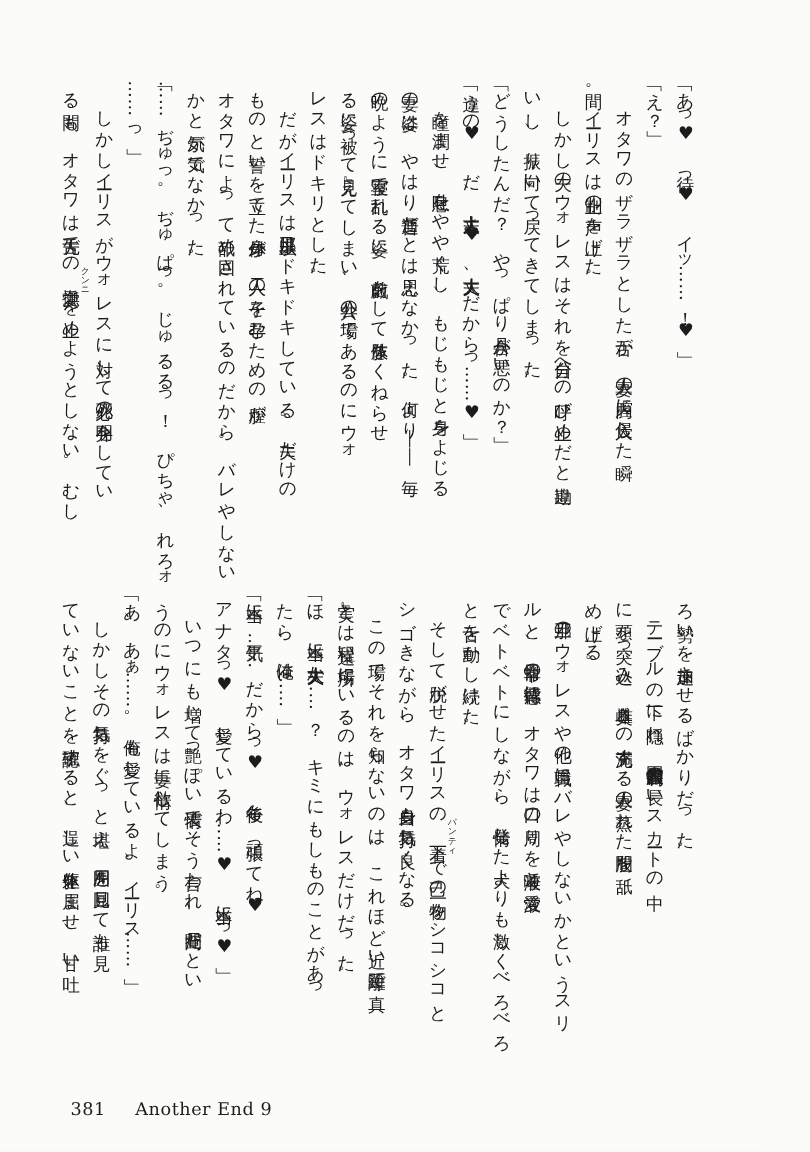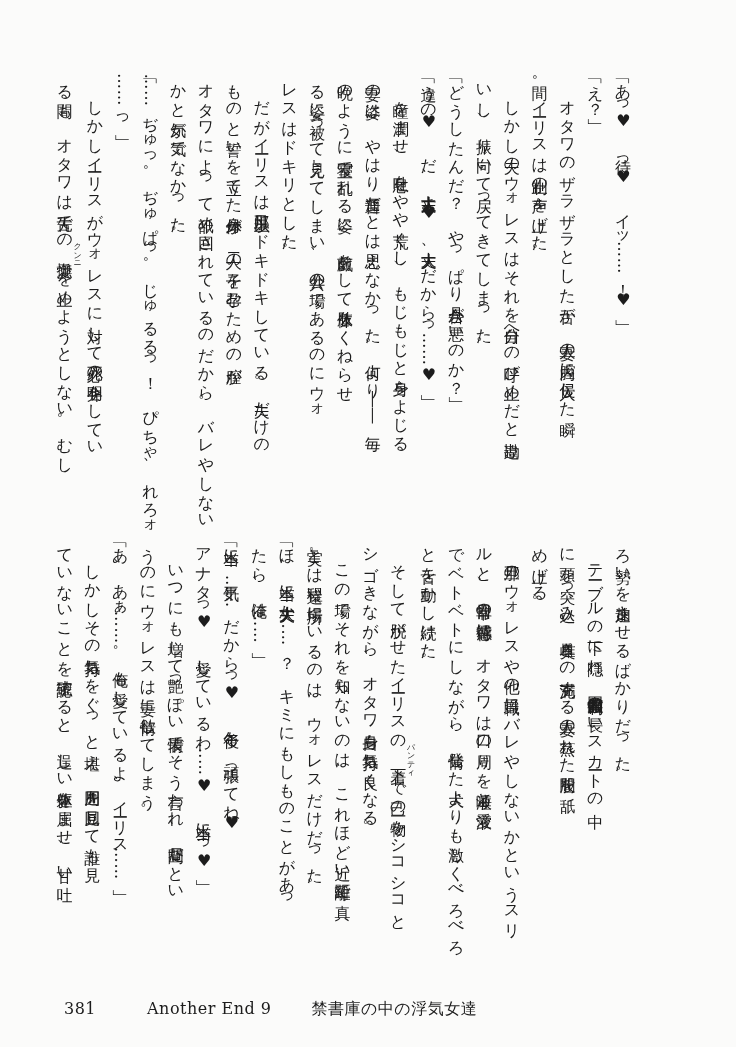--- a/index.html
+++ b/index.html
@@ -41,21 +41,20 @@
     font-family: "DejaVu Sans", "Liberation Sans", sans-serif;
   }
   .footer {
     position: absolute;
     left: 64px;
     top: 999px;
     display: flex;
     align-items: baseline;
     font-size: 16px;
     letter-spacing: 0.5px;
-    gap: 24px;
   }
   .footer .page-number { margin-right: 27px; }
   .footer .chapter { margin-right: 16px; }
 </style>
 </head>
 <body>
 
 <div class="page">
 
   <div class="text-block text-block--top">
@@ -102,16 +101,15 @@
       <div class="col">　いつにも増して艶っぽい表情でそう言われ、昼間だとい</div>
       <div class="col">うのにウォレスは妻に欲情してしまう。</div>
       <div class="col">「あ、あぁ……。俺も愛しているよ、イーリス……」</div>
       <div class="col">　しかしその気持ちをぐっと堪え、周囲を見回して誰も見</div>
       <div class="col">ていないことを確認すると、逞しい体躯を屈ませ、甘い吐</div>
     </div>
 
   <div class="footer">
     <span class="page-number">381</span>
     <span class="chapter">Another End 9</span>
-    <span class="book-title">禁書庫の中の浮気女達</span>
   </div>
 
 </div>
 
 </body></html>

